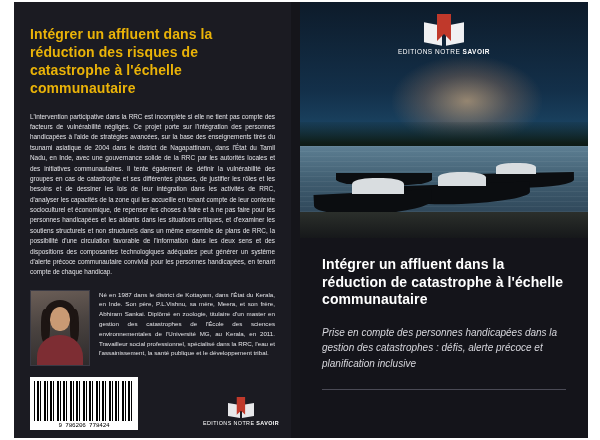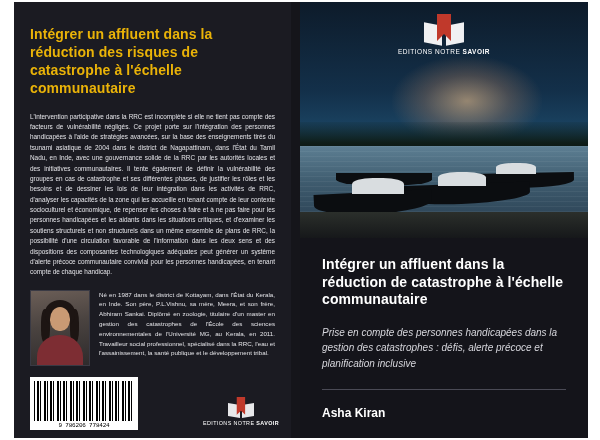--- a/index.html
+++ b/index.html
@@ -401,17 +401,16 @@
           <span>EDITIONS NOTRE</span>
           <b>SAVOIR</b>
         </div>
       </div>
     </div>
 
     <div class="front-bottom">
       <div class="front-title">Intégrer un affluent dans la réduction de catastrophe à l'échelle communautaire</div>
       <div class="front-subtitle">Prise en compte des personnes handicapées dans la gestion des catastrophes : défis, alerte précoce et planification inclusive</div>
       <div class="rule"></div>
-      <div class="front-author">Asha Kiran</div>
     </div>
 
   </div>
 </div>
 
 </body></html>

